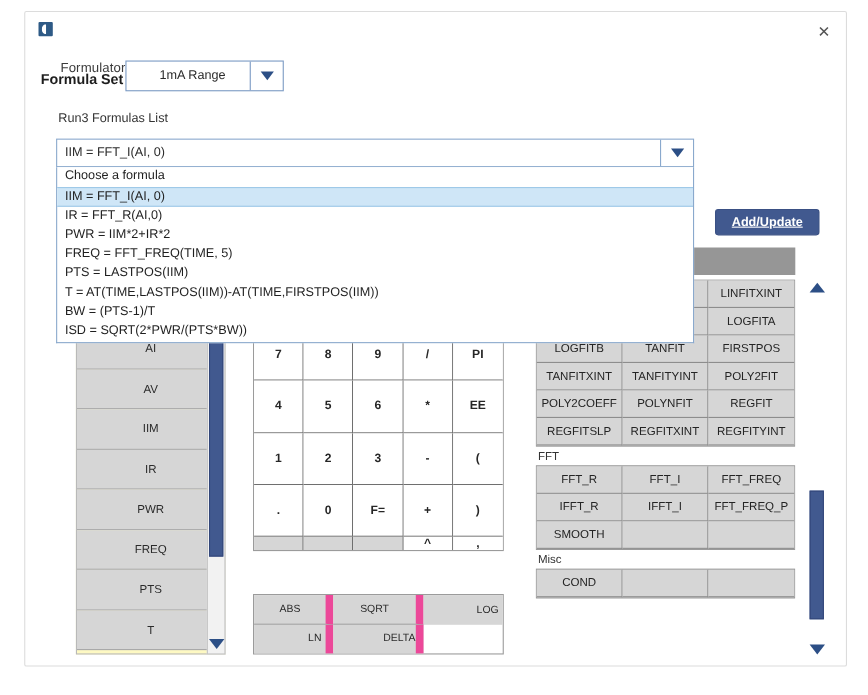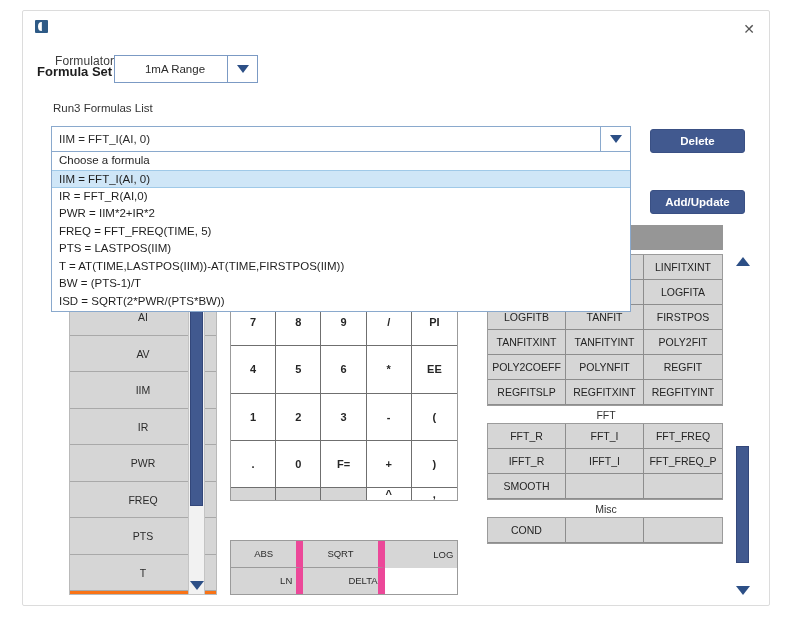--- a/index.html
+++ b/index.html
@@ -180,37 +180,37 @@
     border: 1px solid #3a5084;
     border-radius: 3px;
     color: #ffffff;
     font-size: 11.5px;
     font-weight: bold;
     text-align: center;
     cursor: pointer;
     user-select: none;
   }
   #delete-button  { left: 627px; top: 118px; width: 95px; height: 24px; line-height: 22px; }
-  #addupdate-button { left: 627px; top: 179px; width: 95px; height: 24px; line-height: 22px; }
+  #addupdate-button { left: 627px; top: 179px; width: 95px; height: 24px; line-height: 22px; text-decoration: underline; }
 
   .gray-bar {
     position: absolute;
     left: 478px; top: 214px;
     width: 222px; height: 25px;
     background: #969696;
     z-index: 5;
   }
 
   
   .var-list {
     position: absolute;
     left: 46px; top: 287px;
-    width: 148px; height: 297px;
+    width: 136px; height: 297px;
     border: 1px solid #b9b9b9;
-    background: #f97316;
+    background: #fef9c3;
     overflow: hidden;
     z-index: 6;
   }
   .var-item {
     height: 36.5px;
     line-height: 36.5px;
     text-align: center;
     font-size: 10.5px;
     color: #2b2b2b;
     background: #d6d6d6;
@@ -295,21 +295,20 @@
   .funcpad > .fbtn:nth-child(3n) { border-right: none; }
   .funcpad > .fbtn:nth-last-child(-n+3) { border-bottom: none; padding-left: 45px; }
 
   
   .rpanel {
     position: absolute;
     left: 464px; top: 243px;
     width: 236px; height: 341px;
     z-index: 4;
     overflow: hidden;
-    text-align: center;
   }
   .grid3 {
     display: grid;
     grid-template-columns: repeat(3, 1fr);
     border: 1px solid #9b9b9b;
     background: #d6d6d6;
   }
   .gcell {
     height: 25px;
     border-right: 1px solid #8d8d8d;
@@ -356,21 +355,20 @@
     <div class="fs-label">Formula Set</div>
     <div class="fs-combo">
       <div class="val">1mA Range</div>
       <div class="arrowbox">
         <div class="caret-down"></div>
       </div>
     </div>
 
     <div class="list-label">Run3 Formulas List</div>
 
-    <div class="btn-blue" id="delete-button">Delete</div>
     <div class="btn-blue" id="addupdate-button">Add/Update</div>
     <div class="gray-bar"></div>
 
     <div class="var-list" id="var-list">
         <div class="var-item">AI</div>
         <div class="var-item">AV</div>
         <div class="var-item">IIM</div>
         <div class="var-item">IR</div>
         <div class="var-item">PWR</div>
         <div class="var-item">FREQ</div>

